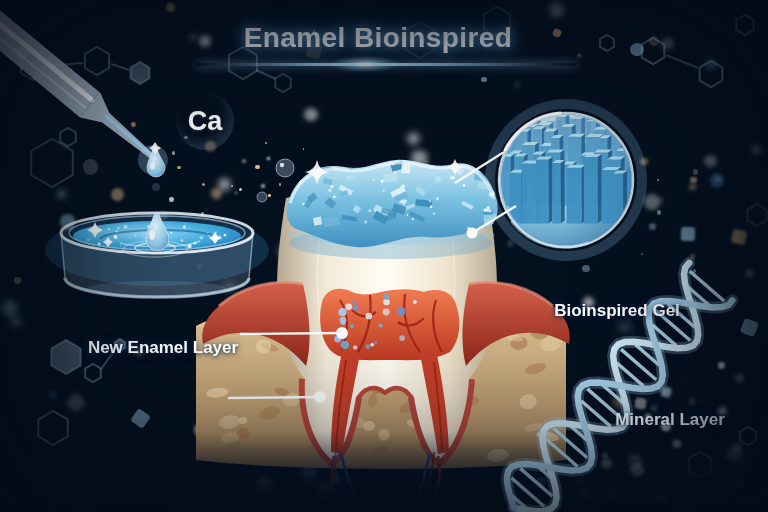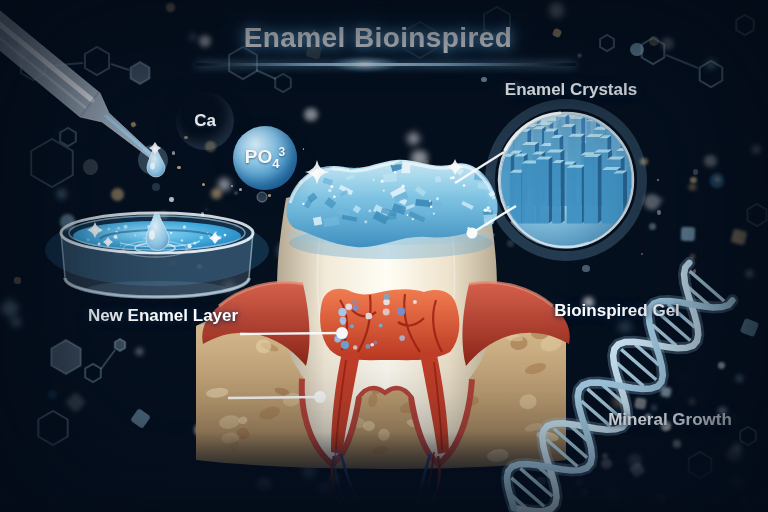--- a/index.html
+++ b/index.html
@@ -23,34 +23,34 @@
     color:#fff;font-size:28px;font-weight:700;letter-spacing:.4px;white-space:nowrap;
     text-shadow:0 0 12px rgba(130,205,255,.95),0 0 28px rgba(80,160,230,.8),0 2px 3px rgba(0,25,55,.6);
   }
   .streak{position:absolute;top:63px;left:196px;width:380px;height:3px;
     background:linear-gradient(90deg,rgba(150,215,255,0),rgba(170,225,255,.85) 30%,rgba(220,245,255,.95) 45%,rgba(170,225,255,.8) 65%,rgba(150,215,255,0));
     border-radius:2px;box-shadow:0 0 8px rgba(140,210,250,.8);}
   .flare{position:absolute;top:56px;left:330px;width:70px;height:16px;border-radius:50%;
     background:radial-gradient(closest-side,rgba(255,255,255,.95),rgba(170,225,255,.5) 45%,rgba(170,225,255,0));
     filter:blur(1px);}
   .sphere{position:absolute;border-radius:50%;display:flex;align-items:center;justify-content:center;color:#fff;font-weight:700;}
-  .ca{left:176px;top:92px;width:58px;height:58px;font-size:17px;
+  .ca{left:176px;top:92px;width:58px;height:58px;font-size:27px;
     background:radial-gradient(circle at 35% 30%,#ffffff 0%,#e9edf1 24%,#c3ccd4 55%,#8d9aa6 82%,#68московa 82%,#6b7885 100%);
     box-shadow:0 8px 18px rgba(5,20,40,.45), inset -5px -7px 12px rgba(70,90,110,.45);
     text-shadow:0 1px 2px rgba(60,80,100,.65);}
   .po4{left:233px;top:126px;width:64px;height:64px;font-size:19px;
     background:radial-gradient(circle at 35% 28%,#d8f1fc 0%,#8fc9ea 30%,#3f93c9 66%,#1b64a2 100%);
     box-shadow:0 8px 16px rgba(5,20,40,.5), inset -5px -7px 14px rgba(10,50,95,.5);
     text-shadow:0 1px 2px rgba(10,50,90,.6);}
   .po4 sub{font-size:13px;vertical-align:-5px;}
   .po4 sup{font-size:12px;vertical-align:7px;margin-left:-1px;}
   .callout{position:absolute;transform:translate(-50%,-50%);color:#fff;font-size:17px;font-weight:700;white-space:nowrap;
     text-shadow:0 1px 4px rgba(0,20,45,.85),0 0 10px rgba(40,90,140,.5);}
   .lb-crystals{left:571px;top:90px;}
-  .lb-newenamel{left:163px;top:316px;}
+  .lb-newenamel{left:163px;top:348px;}
   .lb-dentin{left:170px;top:398px;}
   .lb-gel{left:617px;top:300px;margin-top:11px;}
   .lb-mineral{left:670px;top:420px;}
 </style>
 </head>
 <body>
 
 <div class="stage">
   <div id="bokeh">
       <div class="dot" style="left: 47.5839px; top: 500.177px; width: 11.7864px; height: 11.7864px; background: rgb(255, 255, 255); opacity: 0.380723; filter: blur(1.41933px);"></div>
@@ -826,23 +826,19 @@
       </g>
   </svg>
 
   <div class="title">Enamel Bioinspired</div>
   <div class="streak"></div>
   <div class="flare"></div>
 
   <div class="sphere ca">
     <span>Ca</span>
   </div>
-  <div class="sphere po4">
-    <span><span>PO</span><sub>4</sub><sup>3</sup></span>
-  </div>
-
-  <div class="callout lb-crystals">Enamel Crystals</div>
+
   <div class="callout lb-newenamel">New Enamel Layer</div>
   <div class="callout lb-gel">Bioinspired Gel</div>
-  <div class="callout lb-mineral">Mineral Growth</div>
+  <div class="callout lb-mineral">Mineral Layer</div>
 
   <div class="vignette"></div>
 </div>
 
 </body></html>

